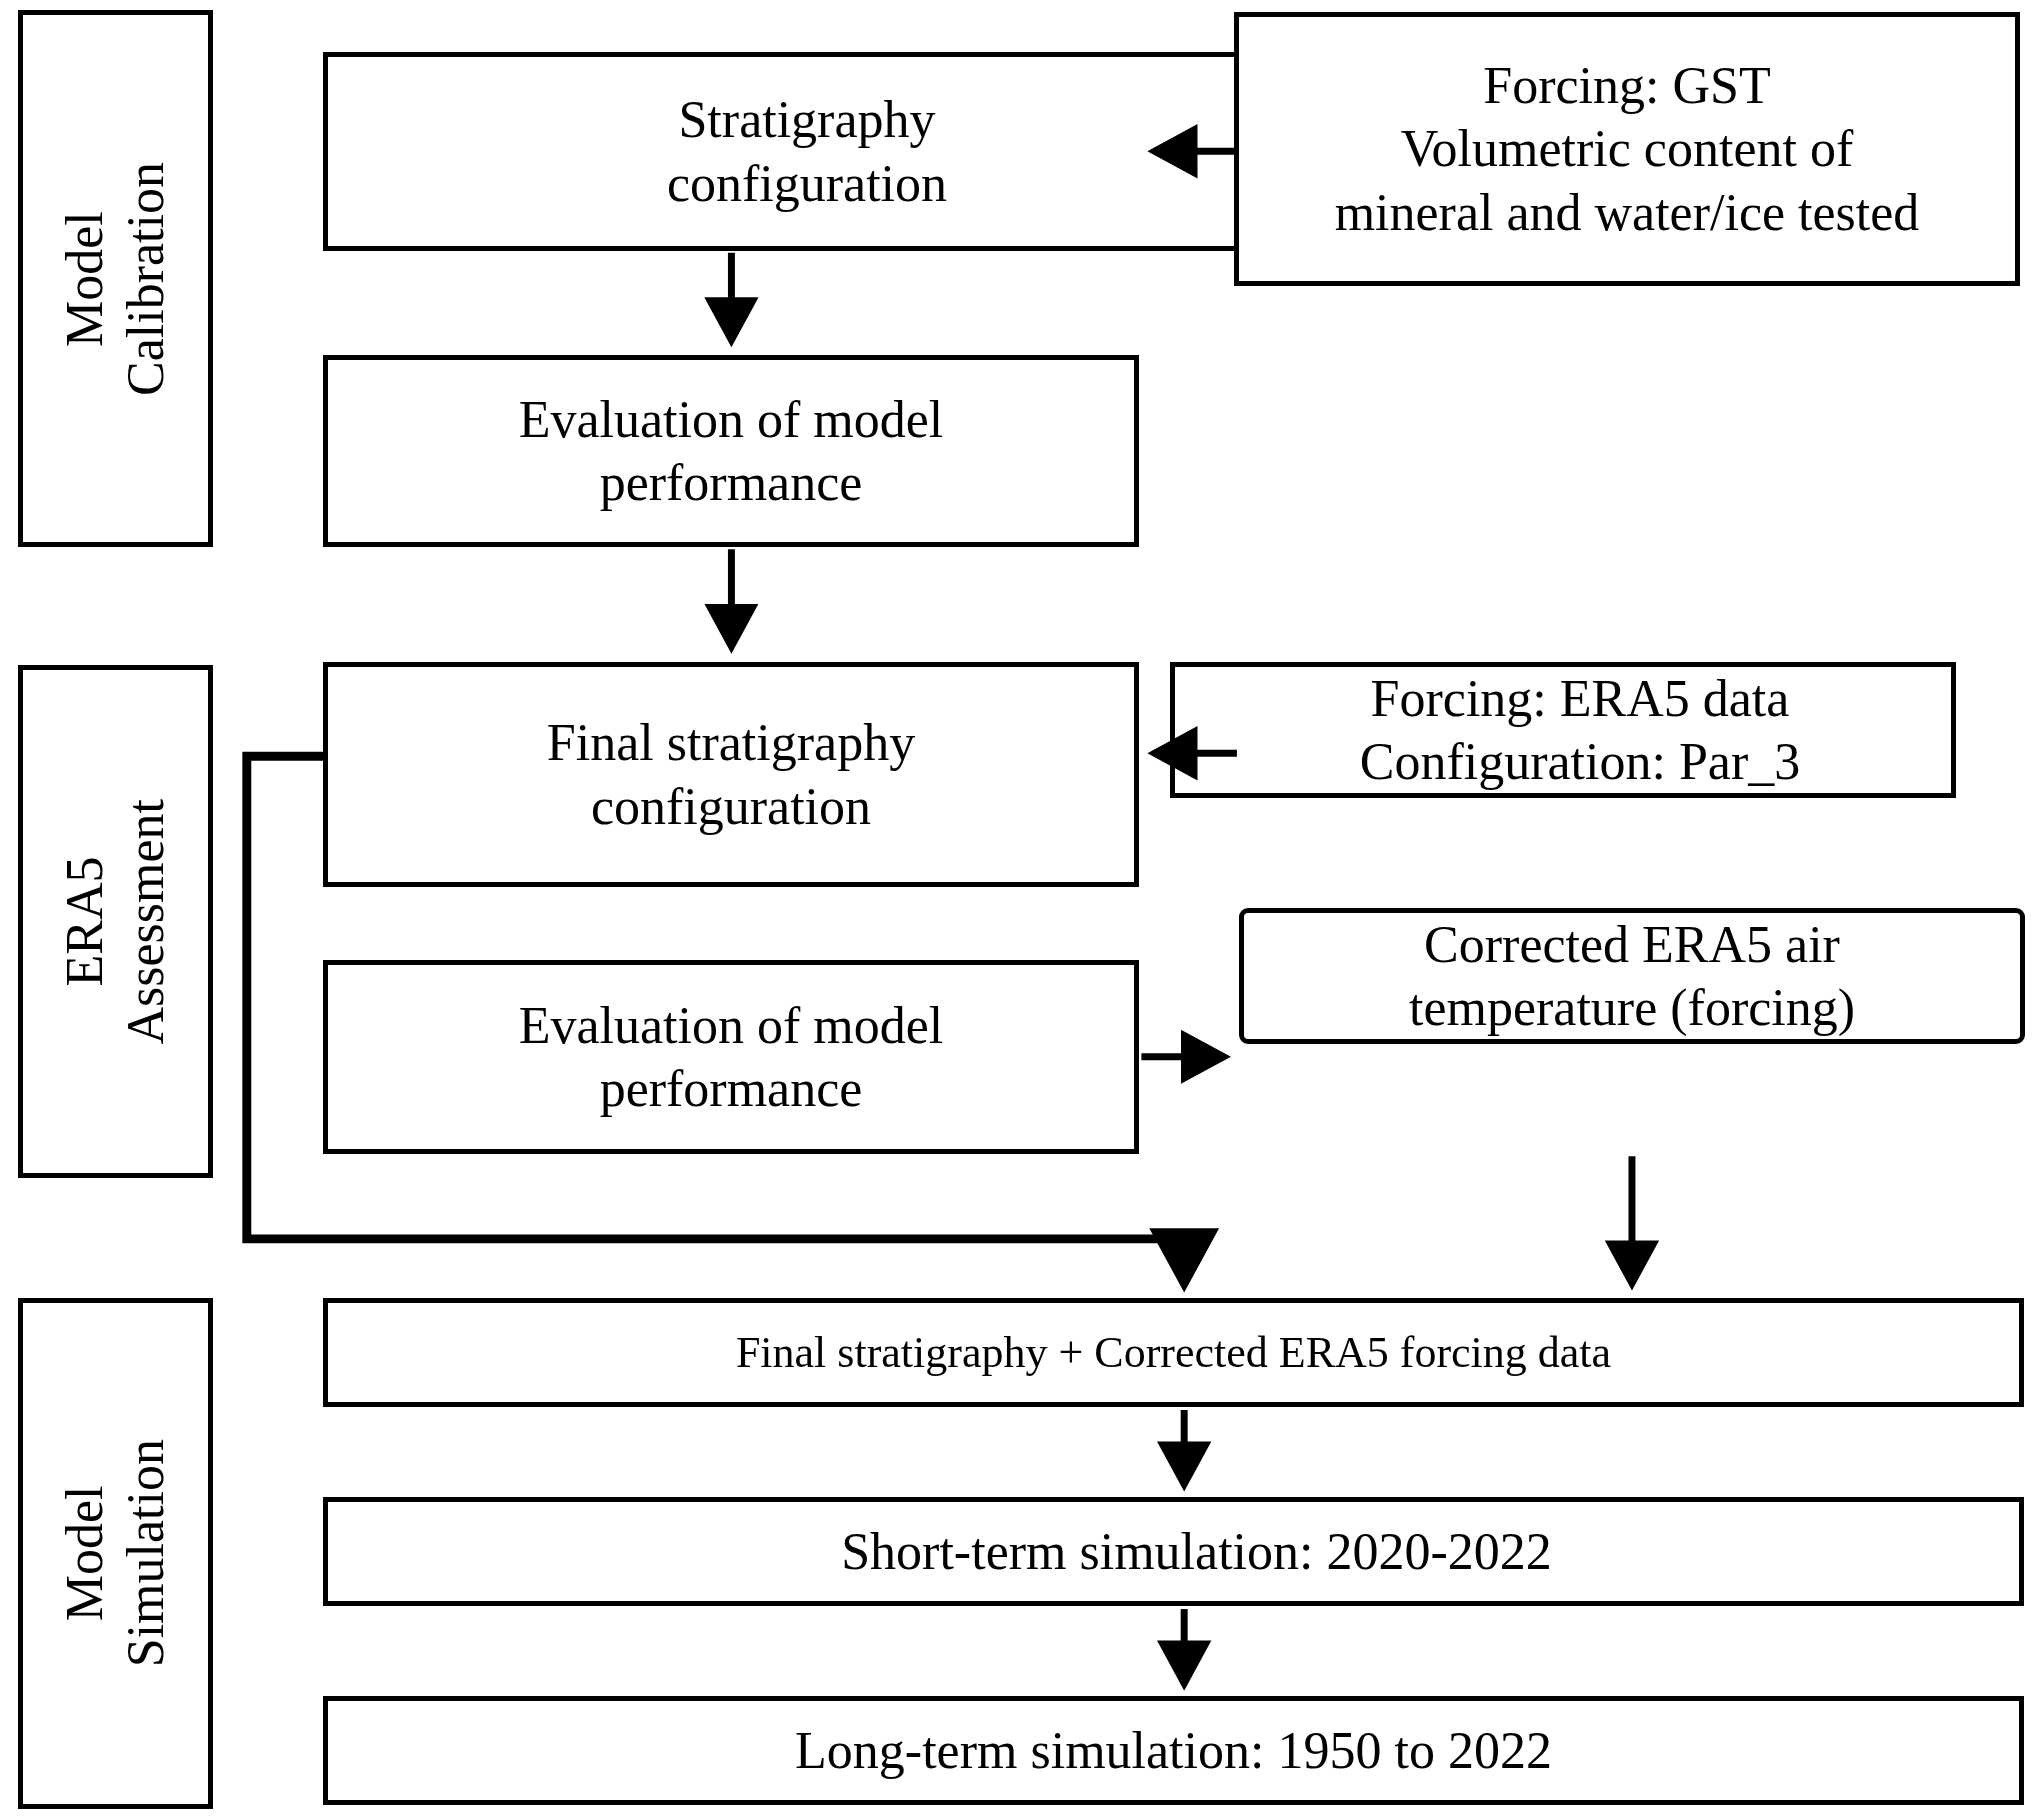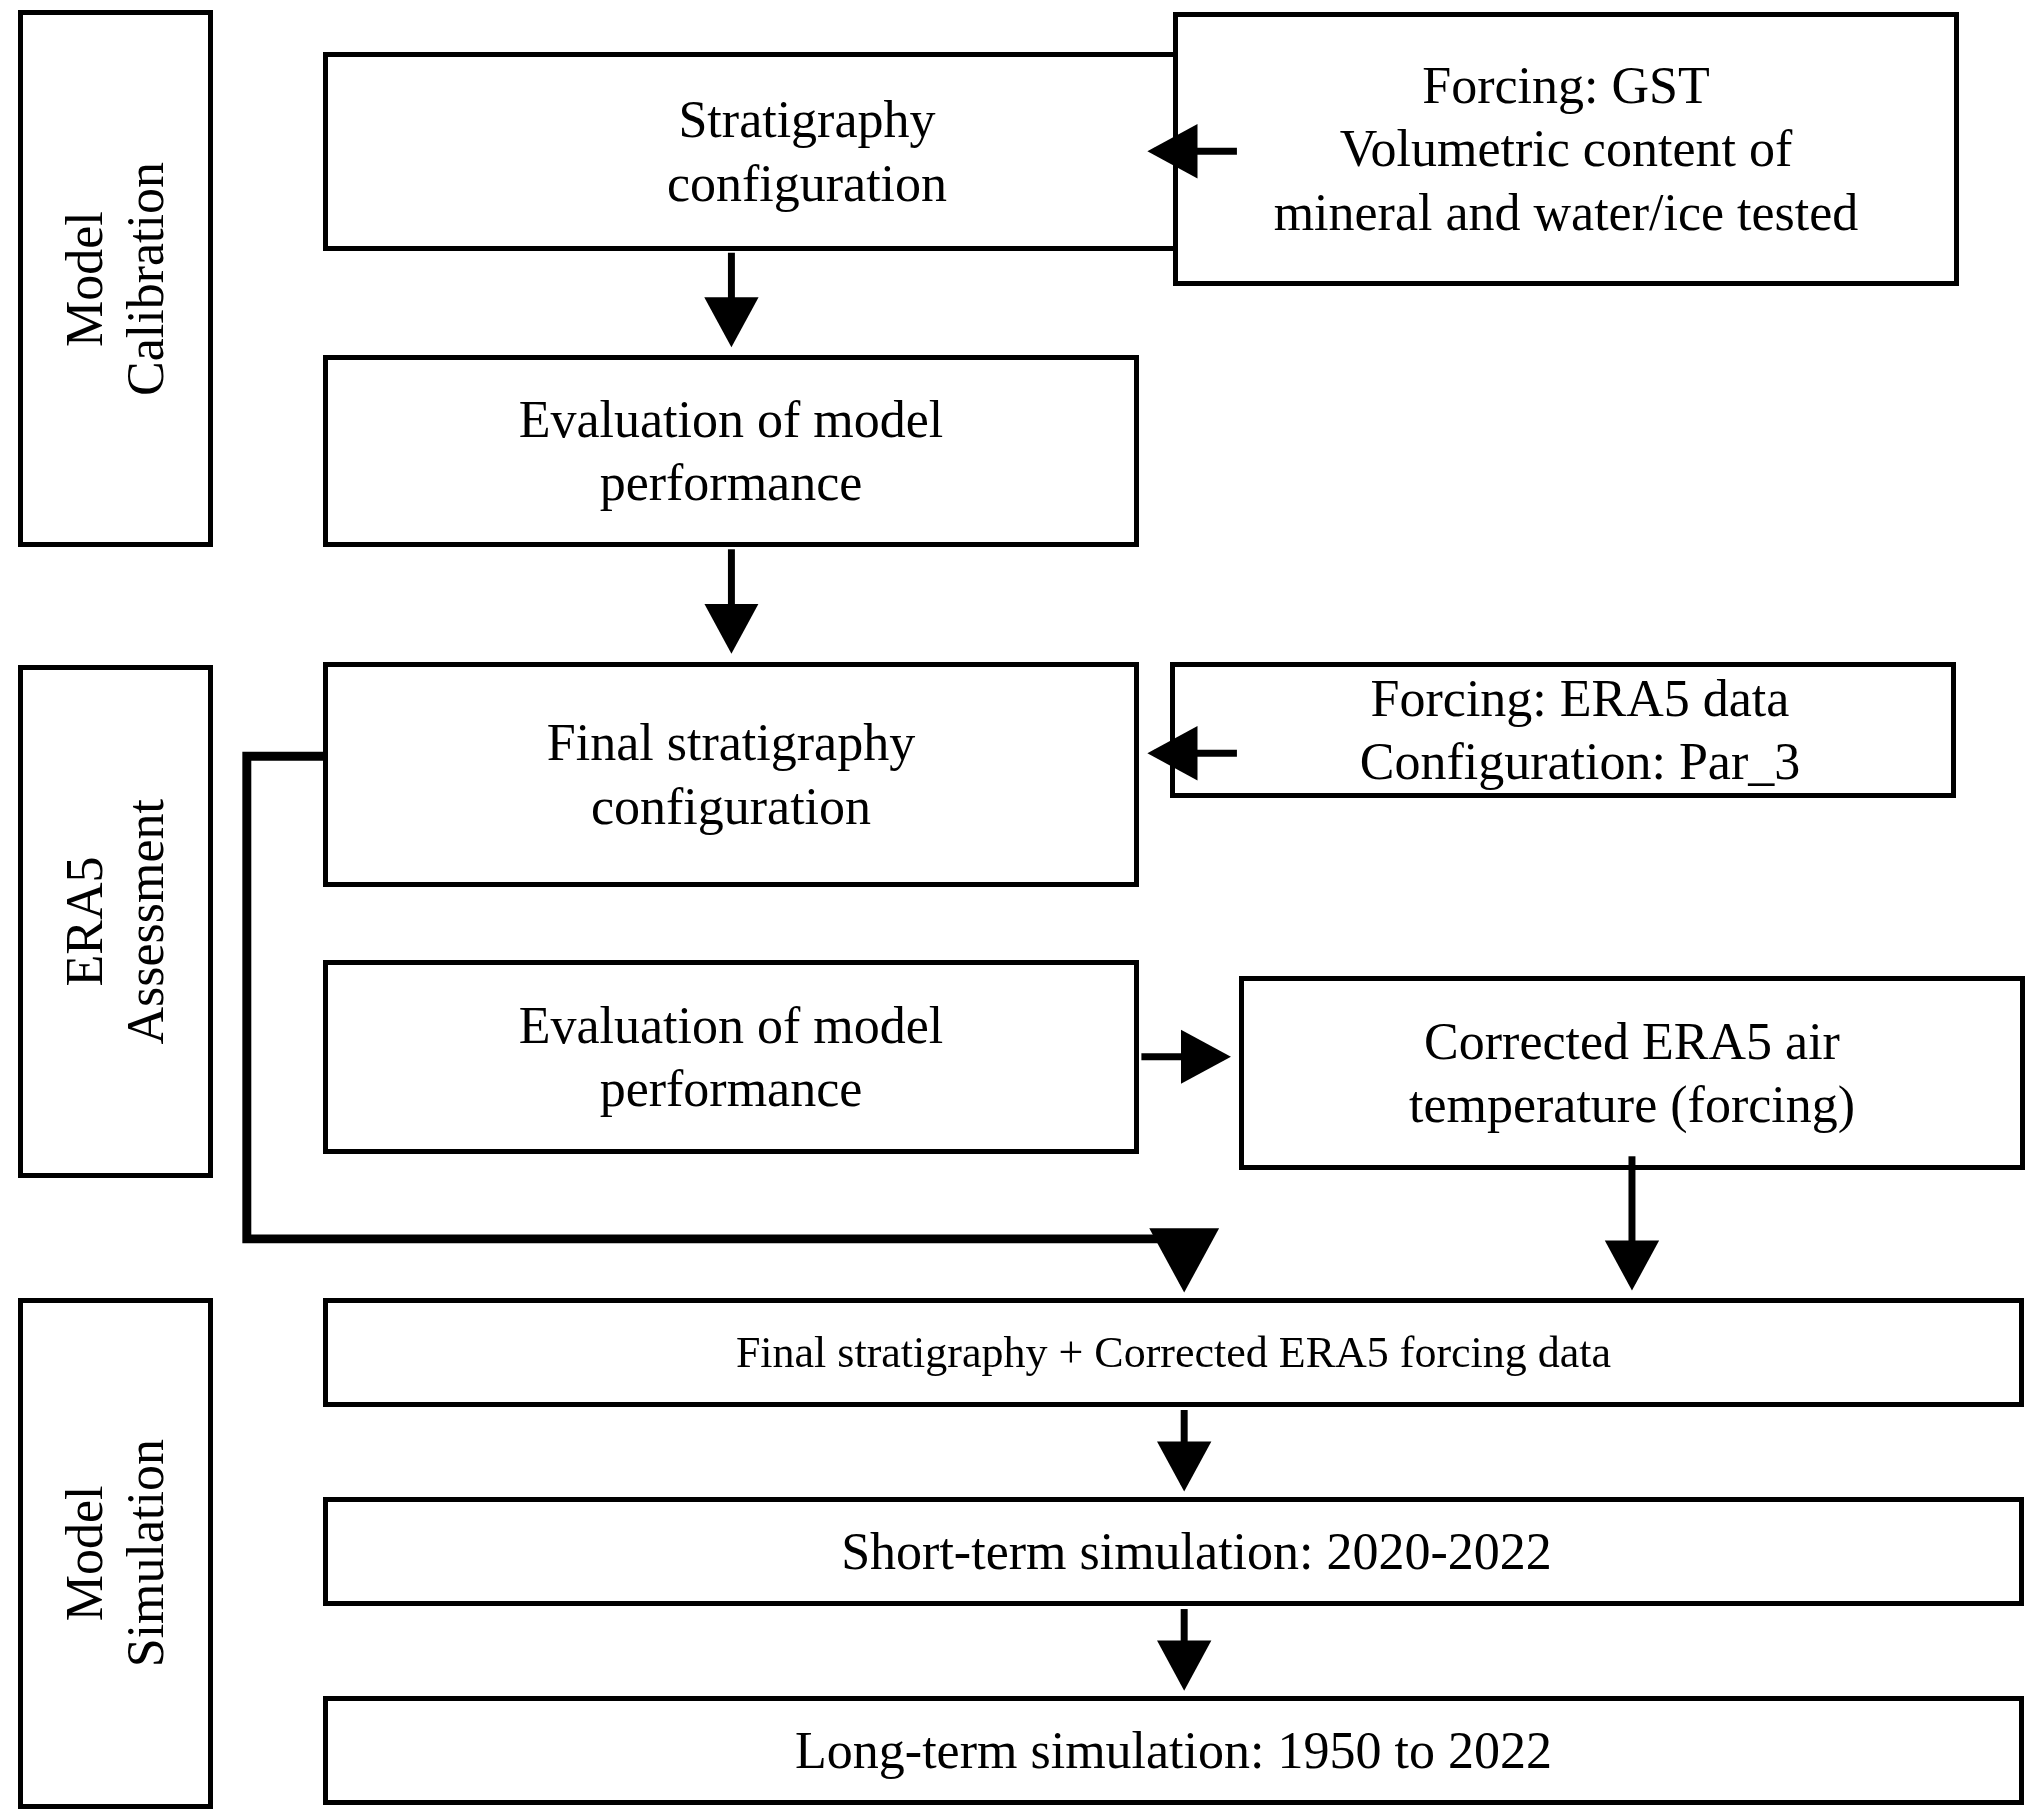--- a/index.html
+++ b/index.html
@@ -78,21 +78,21 @@
   <div class="stage" style="left:18px; top:1298px; width:195px; height:511px;">
     <span class="vtxt" style="font-size:52px;">Model
 Simulation</span>
   </div>
 
   <div class="box" style="left:323px; top:52px; width:968px; height:199px;">
     <span class="txt" style="font-size:52px;">Stratigraphy
 configuration</span>
   </div>
 
-  <div class="box" style="left:1173px; top:12px; width:786px; height:274px;">
+  <div class="box" style="left:1234px; top:12px; width:786px; height:274px;">
     <span class="txt" style="font-size:52px;">Forcing: GST
 Volumetric content of
 mineral and water/ice tested</span>
   </div>
 
   <div class="box" style="left:323px; top:355px; width:816px; height:192px;">
     <span class="txt" style="font-size:52px;">Evaluation of model
 performance</span>
   </div>
 
@@ -104,21 +104,21 @@
   <div class="box" style="left:1170px; top:662px; width:786px; height:136px;padding-left:34px;">
     <span class="txt" style="font-size:52px;">Forcing: ERA5 data
 Configuration: Par_3</span>
   </div>
 
   <div class="box" style="left:323px; top:960px; width:816px; height:194px;">
     <span class="txt" style="font-size:52px;">Evaluation of model
 performance</span>
   </div>
 
-  <div class="box" style="left:1239px; top:976px; width:786px; height:194px;">
+  <div class="box" style="left:1239px; top:908px; width:786px; height:136px;border-radius:9px;">
     <span class="txt" style="font-size:52px;">Corrected ERA5 air
 temperature (forcing)</span>
   </div>
 
   <div class="box" style="left:323px; top:1298px; width:1701px; height:109px;">
     <span class="txt" style="font-size:44px;">Final stratigraphy + Corrected ERA5 forcing data</span>
   </div>
 
   <div class="box" style="left:323px; top:1497px; width:1701px; height:109px;padding-left:46px;">
     <span class="txt" style="font-size:52px;">Short-term simulation: 2020-2022</span>

